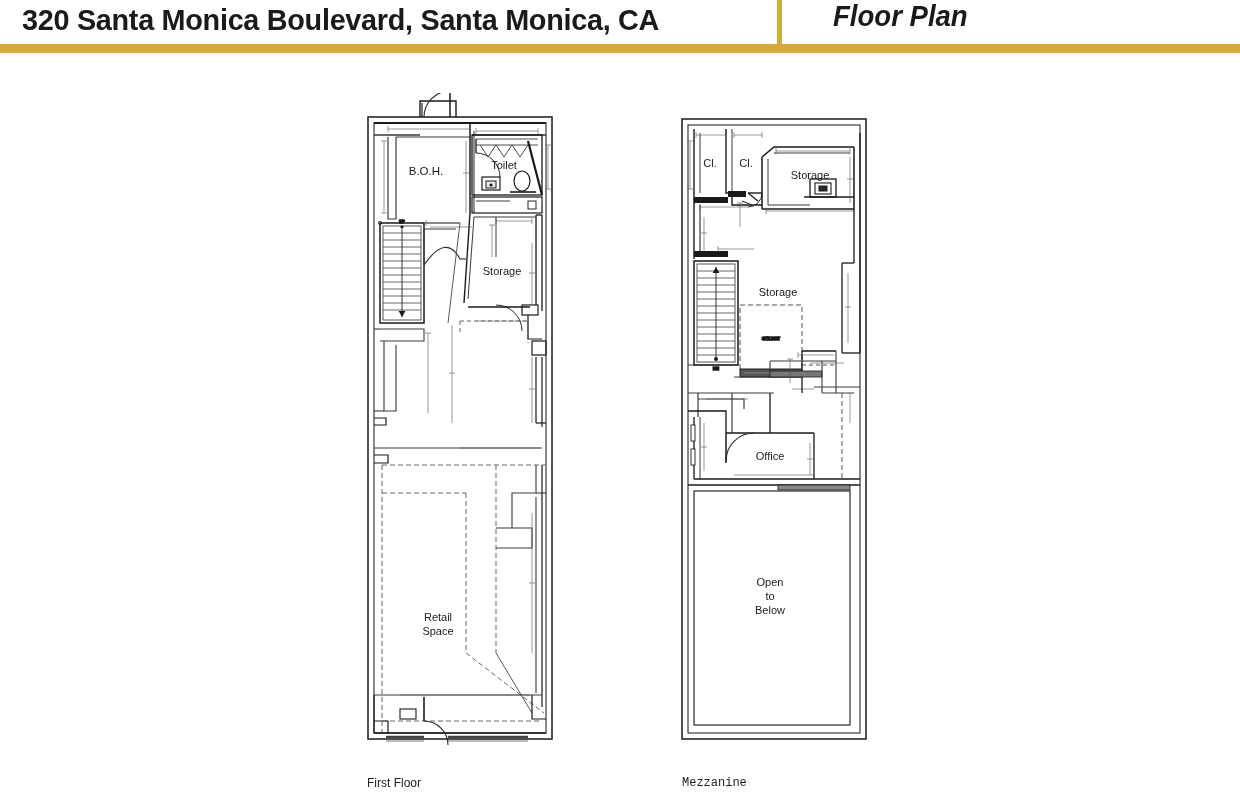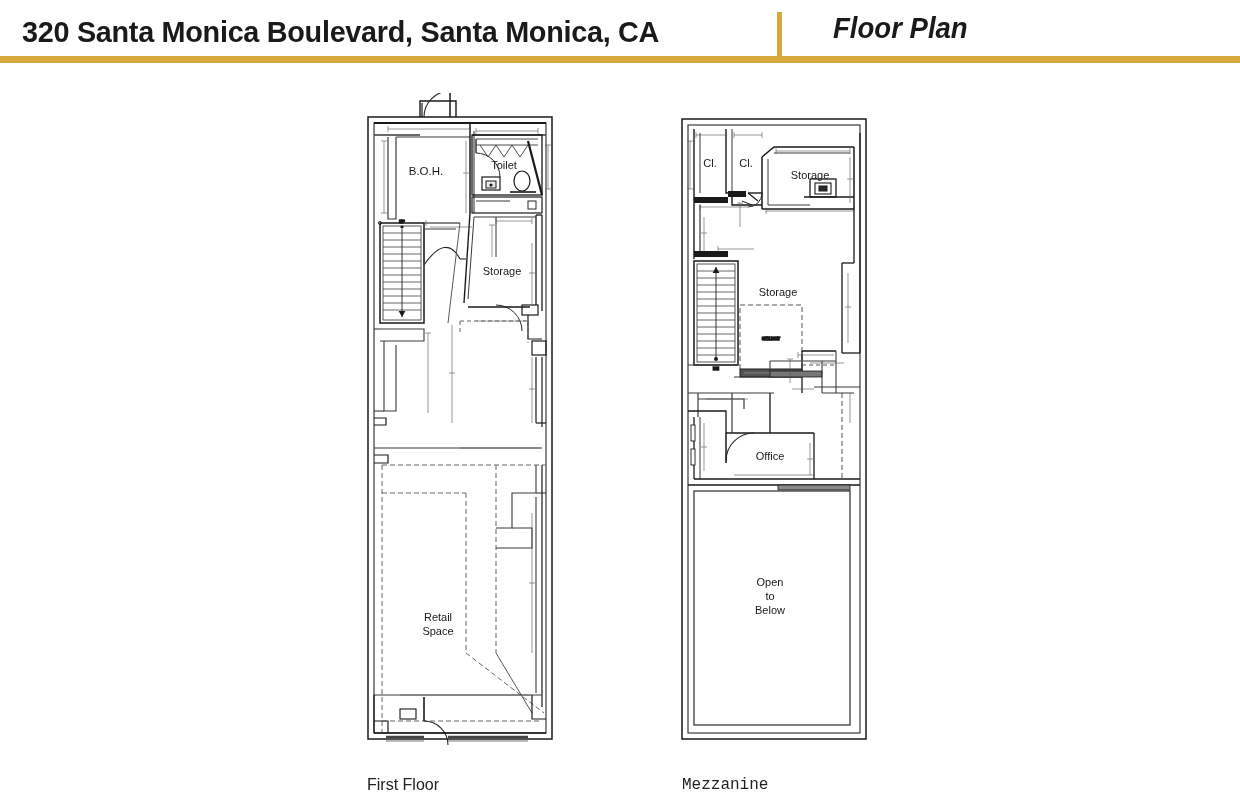--- a/index.html
+++ b/index.html
@@ -8,21 +8,20 @@
     width:1240px;height:801px;
     background:#ffffff;
     font-family:"Liberation Sans", sans-serif;
     overflow:hidden;
     position:relative;
   }
   
   .header{
     position:absolute;left:0;top:0;width:1240px;height:40px;
     background:#ffffff;
-    margin-top:12px;
   }
   .header-address{
     position:absolute;left:22px;top:3px;
     font-size:30px;font-weight:bold;
     color:#1a1a1a;
     letter-spacing:-0.3px;
     white-space:nowrap;
     transform:scaleX(0.96);
     transform-origin:left center;
   }
@@ -47,21 +46,21 @@
     position:absolute;left:0;top:63px;width:1240px;height:748px;
     background:#ffffff;
   }
   .plan{
     position:absolute;
   }
   .plan-first{left:300px;top:30px;}
   .plan-mezz{left:614px;top:30px;text-align:center;}
   .plan-caption{
     position:absolute;
-    font-size:16px;color:#222;
+    font-size:12px;color:#222;
     white-space:nowrap;
   }
   .cap-first{left:367px;top:713px;}
   .cap-mezz{left:682px;top:713px;font-family:Liberation Mono, monospace;}
   svg{display:block;}
   .rmlabel{
     font-family:"Liberation Sans", sans-serif;
     font-size:11px;fill:#1a1a1a;
     text-anchor:middle;
   }

